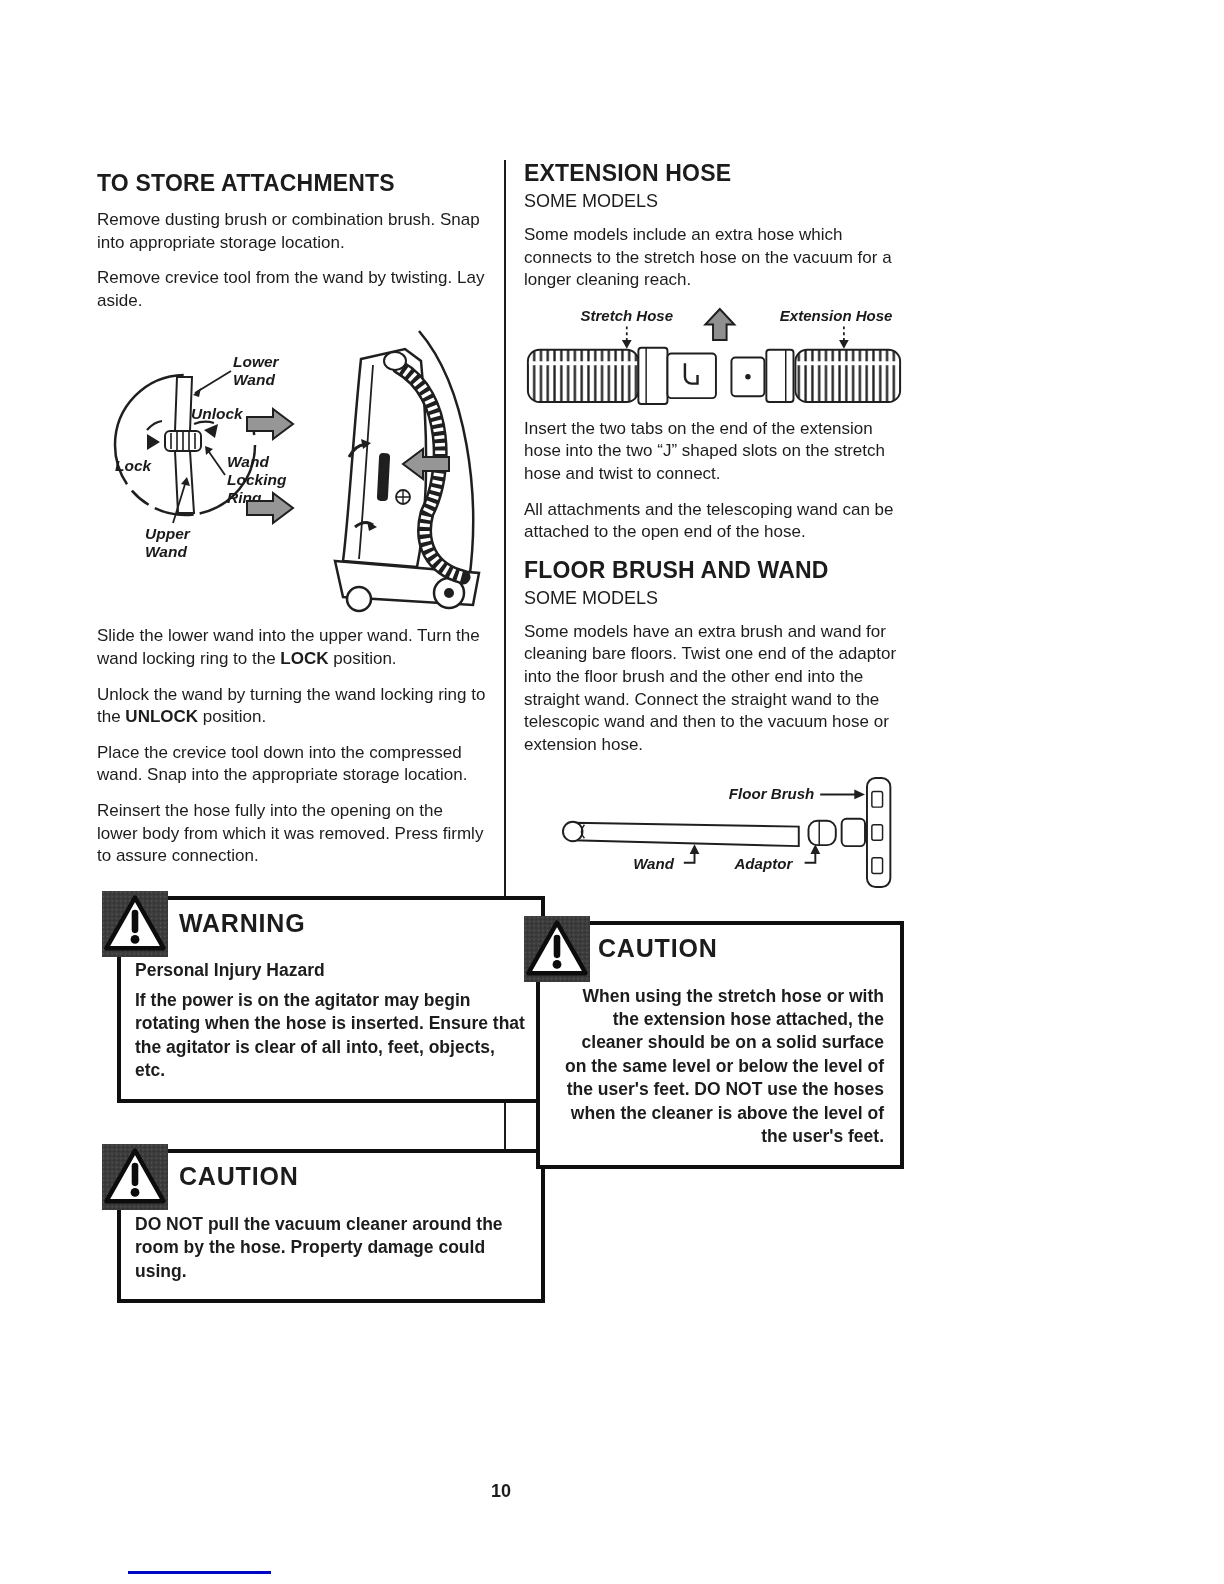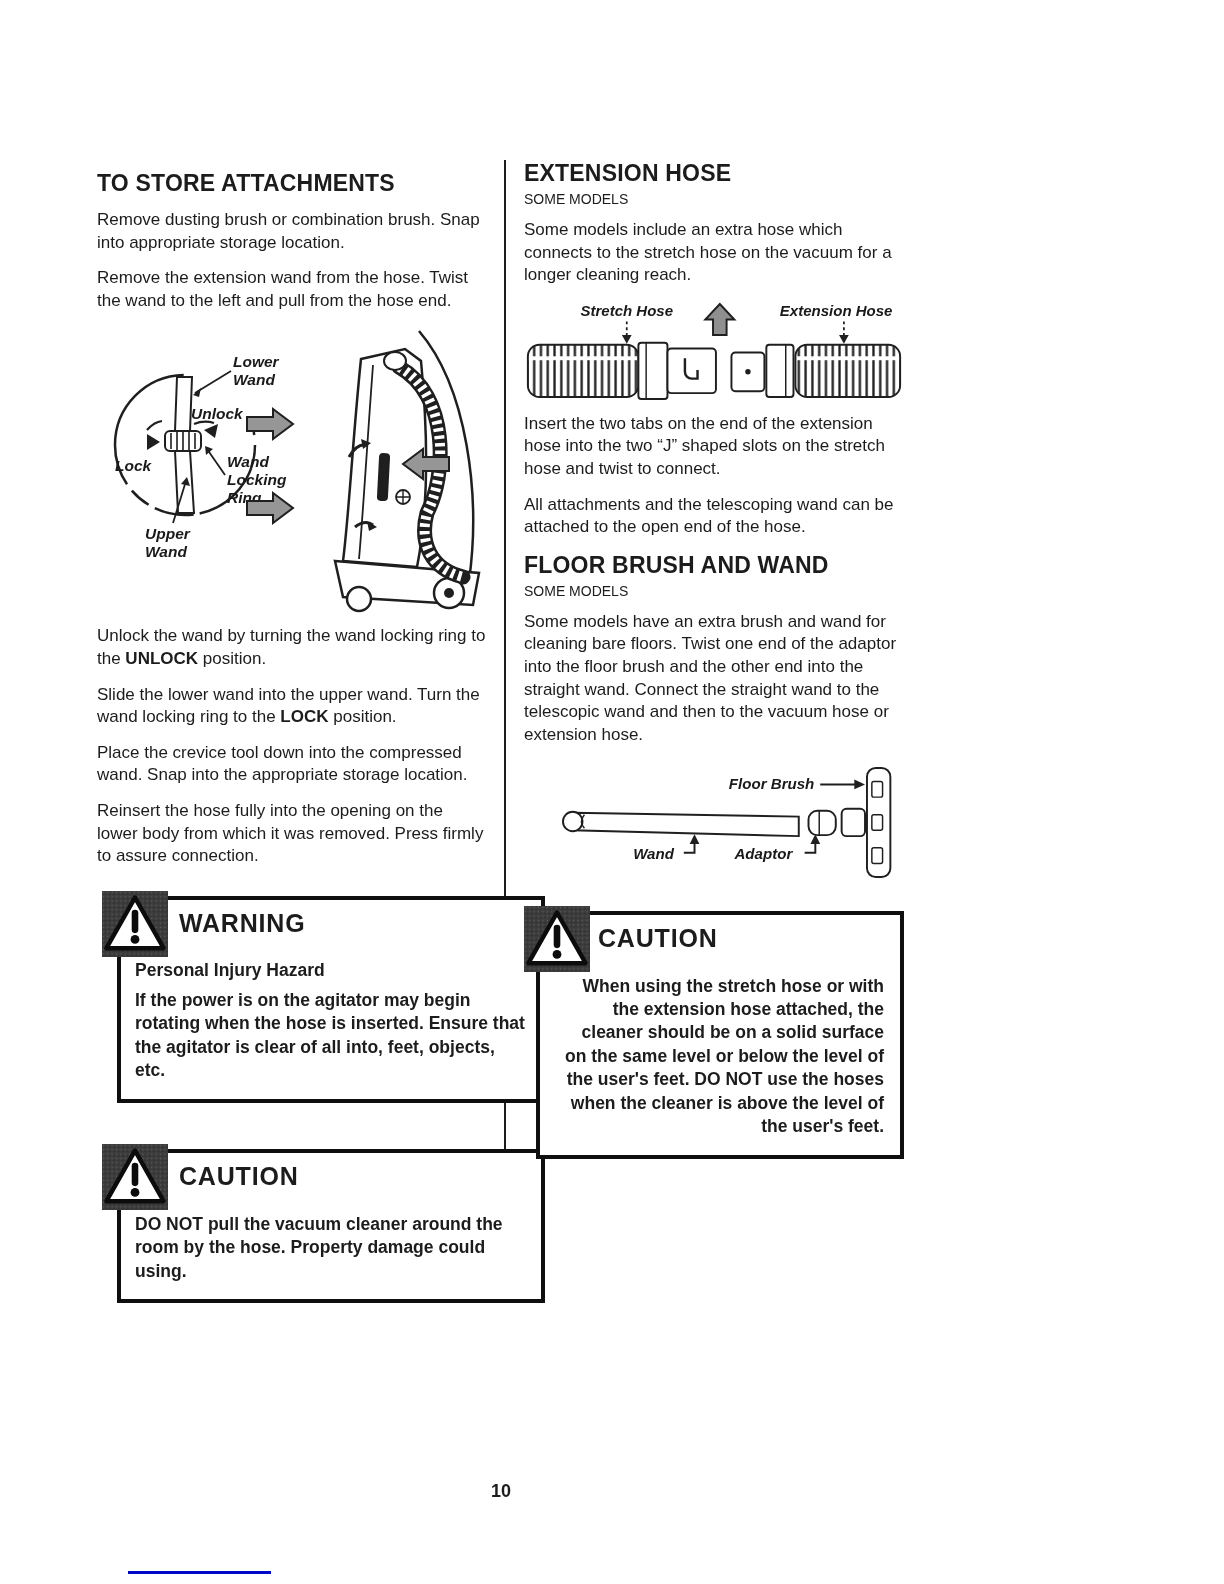--- a/index.html
+++ b/index.html
@@ -7,21 +7,21 @@
     width:1224px; height:1584px; position:relative; background:#ffffff;
     font-family:"Liberation Sans", sans-serif; color:#1c1c1c;
     -webkit-font-smoothing:antialiased;
   }
   .content { position:absolute; top:160px; left:97px; display:flex; }
   .col-left  { width:390px; }
   .divider   { width:2px; background:#1c1c1c; margin-left:17px; }
   .col-right { width:380px; margin-left:18px; }
 
   h2.h1 { font-size:23px; font-weight:700; margin:0 0 4px 0; letter-spacing:0.2px; }
-  .subh { font-size:14px; font-weight:400; margin:0 0 12px 0; }
+  .subh { font-size:18px; font-weight:400; margin:0 0 12px 0; }
   .h1.solo { margin-bottom:12px;margin-top:10px; }
   p.bodyp { font-size:17px; line-height:1.33; margin:0 0 13px 0; }
   p.bodyp b { font-weight:700; }
 
   svg.diag { display:block; }
   #vac-diagram   { margin:4px 0 12px 0; }
   #hose-diagram  { margin:6px 0 12px 0; }
   #floor-diagram { margin:10px 0 6px 0; }
 
   .dlabel { font-family:"Liberation Sans", sans-serif; font-size:15.5px;
@@ -66,21 +66,21 @@
       <circle cx="45" cy="66" r="6" fill="#0c0c0c"></circle>
     </g>
   </defs>
 </svg>
 
 <div class="content">
 
   <div class="col-left">
     <h2 class="h1 solo">TO STORE ATTACHMENTS</h2>
     <p class="bodyp">Remove dusting brush or combination brush. Snap into appropriate storage location.</p>
-    <p class="bodyp">Remove the extension wand from the hose. Twist the wand to the left and pull from the hose end.</p>
+    <p class="bodyp">Remove crevice tool from the wand by twisting. Lay aside.</p>
 
     <svg id="vac-diagram" class="diag" viewBox="0 0 390 288" width="390" height="288">
       <circle cx="88" cy="120" r="70" fill="none" stroke="#1f1f1f" stroke-width="2.5" stroke-dasharray="95 6 40 7 22 8 150"></circle>
       <polygon points="80,52 95,52 93,106 78,106" fill="#fff" stroke="#1f1f1f" stroke-width="2"></polygon>
       <rect x="68" y="106" width="36" height="20" rx="5" fill="#fff" stroke="#1f1f1f" stroke-width="2"></rect>
       <path d="M74,108 v16 M80,107 v18 M86,107 v18 M92,107 v18 M98,108 v16" stroke="#1f1f1f" stroke-width="1.6"></path>
       <polygon points="78,126 93,126 97,188 81,188" fill="#fff" stroke="#1f1f1f" stroke-width="2"></polygon>
       <g>
         <polygon points="63,117 50,109 50,125" fill="#1f1f1f"></polygon>
         <path d="M50,105 q7,-8 15,-9" fill="none" stroke="#1f1f1f" stroke-width="2.2"></path>
@@ -125,22 +125,22 @@
         <polygon points="352,132 326,132 326,124 306,139 326,154 326,146 352,146"></polygon>
       </g>
       <g fill="none" stroke="#1f1f1f" stroke-width="3">
         <path d="M252,132 q8,-14 18,-12"></path>
           <polygon points="274,118 264,114 266,124" fill="#1f1f1f" stroke="none"></polygon>
         <path d="M258,202 q10,-8 18,-2"></path>
           <polygon points="280,202 270,196 272,206" fill="#1f1f1f" stroke="none"></polygon>
       </g>
     </svg>
 
+    <p class="bodyp"><span>Slide the lower wand into the upper wand. Turn the wand locking ring to the </span><b>LOCK</b><span> position.</span></p>
     <p class="bodyp"><span>Unlock the wand by turning the wand locking ring to the </span><b>UNLOCK</b><span> position.</span></p>
-    <p class="bodyp"><span>Slide the lower wand into the upper wand. Turn the wand locking ring to the </span><b>LOCK</b><span> position.</span></p>
     <p class="bodyp">Place the crevice tool down into the compressed wand. Snap into the appropriate storage location.</p>
     <p class="bodyp">Reinsert the hose fully into the opening on the lower body from which it was removed. Press firmly to assure connection.</p>
 
     <div id="warning-box" class="hazard-box hbx-left">
       <svg class="hazard-icon" viewBox="0 0 90 90">
           <use href="#hzicon"></use>
         </svg>
       <div class="hazard-title">WARNING</div>
       <div class="hz-sub">Personal Injury Hazard</div>
       <div class="hz-body">If the power is on the agitator may begin rotating when the hose is inserted. Ensure that the agitator is clear of all into, feet, objects, etc.</div>

